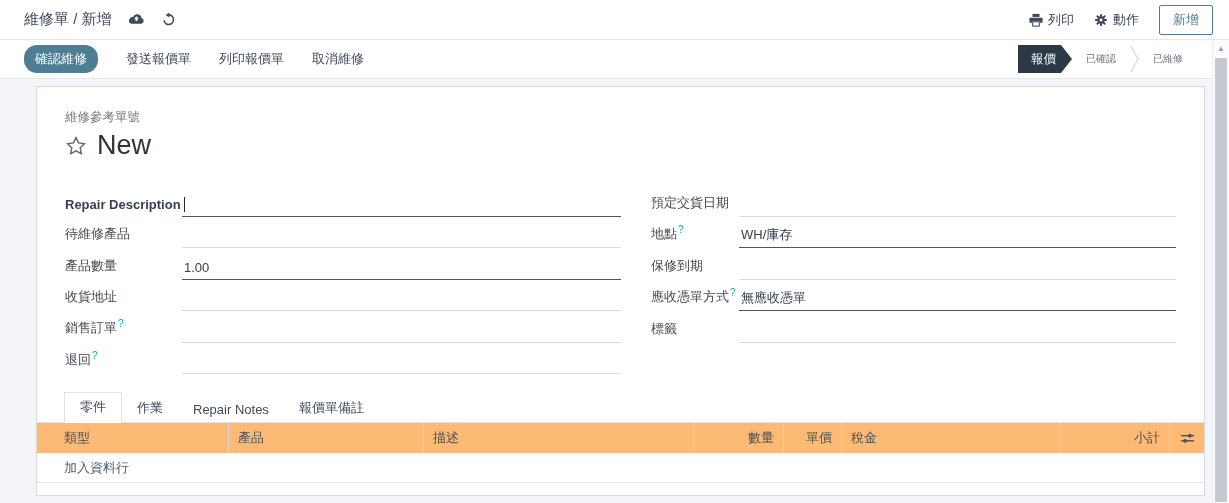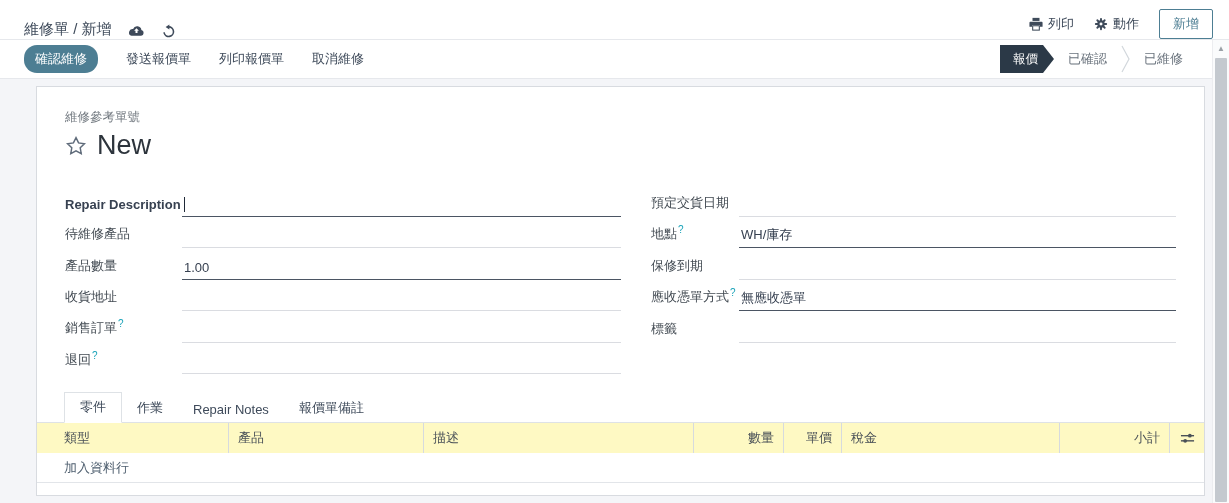--- a/index.html
+++ b/index.html
@@ -3,39 +3,39 @@
 <meta charset="utf-8">
 <style>
   * { box-sizing: border-box; margin: 0; padding: 0; }
   html,body { width:1229px; height:503px; overflow:hidden; }
   body {
     font-family: "Liberation Sans", "DejaVu Sans", sans-serif;
     font-size: 13px; color:#374151; background:#f4f5f8; position:relative;
   }
   
   .topbar { height:40px; background:#fff; border-bottom:1px solid #e6e8ec;
-    display:flex; align-items:flex-end; padding:0 16px 0 24px; }
+    display:flex; align-items:center; padding:0 16px 0 24px; }
   .breadcrumb { font-size:15px; color:#3e4a5a; cursor:pointer; }
   .tb-icon { margin-left:16px; display:inline-flex; align-items:center; cursor:pointer; }
   .topbar-right { margin-left:auto; display:flex; align-items:center; gap:20px; }
   .tb-textbtn { display:inline-flex; align-items:center; gap:5px; color:#3e4a5a; cursor:pointer; font-size:13px; }
   .btn-new { border:1px solid #4d7e93; color:#4d7e93; background:#fff; padding:5px 13px;
     font-size:13px; border-radius:2px; cursor:pointer; font-family:inherit; }
   
   .actionbar { height:39px; background:#fff; border-bottom:1px solid #e6e8ec;
     display:flex; align-items:center; padding:0 32px 0 24px; }
   .btn-primary { background:#4d7e93; color:#fff; border:none; padding:5px 11px; font-size:13px;
     border-radius:13px; cursor:pointer; font-family:inherit; }
   .btn-flat { background:none; border:none; color:#3e4a5a; font-size:13px; margin-left:28px;
     cursor:pointer; font-family:inherit; padding:5px 0; }
   .statusbar { margin-left:auto; display:flex; align-items:center; height:30px; }
   .status-active { background:#2b3947; color:#fff; font-size:12.5px; height:28px;
     display:flex; align-items:center; padding:0 16px 0 13px; cursor:pointer;
     clip-path:polygon(0 0, calc(100% - 11px) 0, 100% 50%, calc(100% - 11px) 100%, 0 100%); }
-  .status-step { color:#6a737d; font-size:13px; padding:0 14px; cursor:pointer; }
+  .status-step { color:#6a737d; font-size:10px; padding:0 14px; cursor:pointer; }
   .status-sep { display:inline-flex; align-items:center; }
   
   .page { height:424px; padding:7px 24px 0 12px; }
   .sheet { background:#fff; border:1px solid #d8dbe0; height:410px; overflow:hidden;margin-left:24px; }
   .sheet-pad { padding:22px 28px 0 28px; }
   .ref-label { font-size:12.5px; color:#737a81; }
   .title-row { display:flex; align-items:center; gap:10px; margin-top:4px; }
   .title { font-size:27px; color:#2d343c; font-weight:400; cursor:text; }
   .star { display:inline-flex; cursor:pointer; }
   
@@ -51,21 +51,21 @@
   .finput { flex:1; border-bottom:1px solid #dadce1; min-height:20px; font-size:13px;
     color:#374151; padding:0 0 3px 2px; cursor:text; }
   .finput.dark { border-bottom-color:#4b5563; }
   .caret { display:inline-block; width:1px; height:15px; background:#1f2937; vertical-align:text-bottom; }
   
   .tabs { display:flex; align-items:flex-end; margin-top:20px; padding-left:27px;
     border-bottom:1px solid #dee2e6; height:29px; }
   .tab { padding:5px 15px 6px 15px; font-size:13px; color:#3e4a5a; cursor:pointer; margin-bottom:-1px; }
   .tab.active { background:#fff; border:1px solid #dee2e6; border-bottom:1px solid #fff; }
   
-  .grid-head { display:flex; background:#fef9c3; height:30px; align-items:center; }
+  .grid-head { display:flex; background:#fdba74; height:30px; align-items:center; }
   .gh { font-size:13px; color:#495057; padding:0 9px; border-right:1px solid #d6dade;
     height:30px; display:flex; align-items:center; }
   .gh:last-child { border-right:none; }
   .gh.r { justify-content:flex-end; }
   .gh-type { width:192px; padding-left:27px; }
   .gh-product { width:195px; }
   .gh-desc { width:270px; }
   .gh-qty { width:90px; }
   .gh-price { width:58px; }
   .gh-tax { flex:1; }

